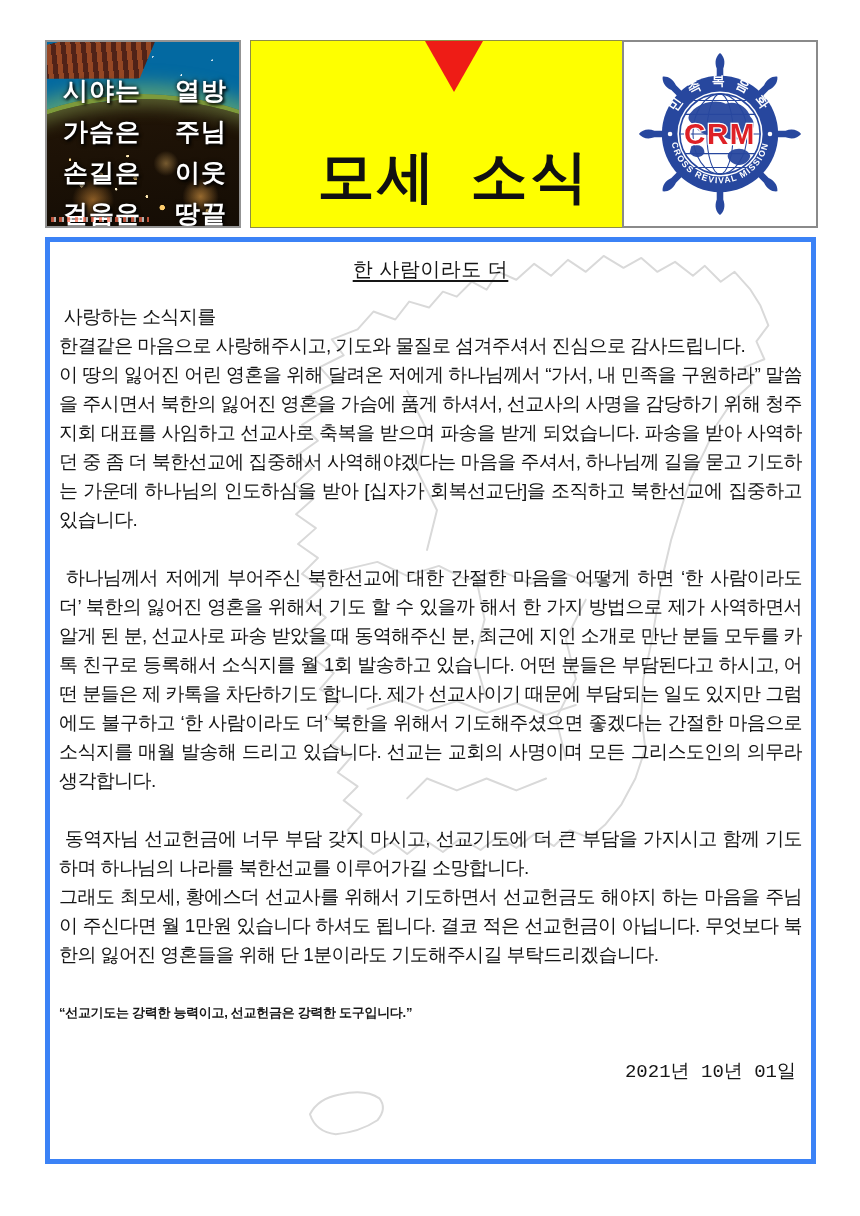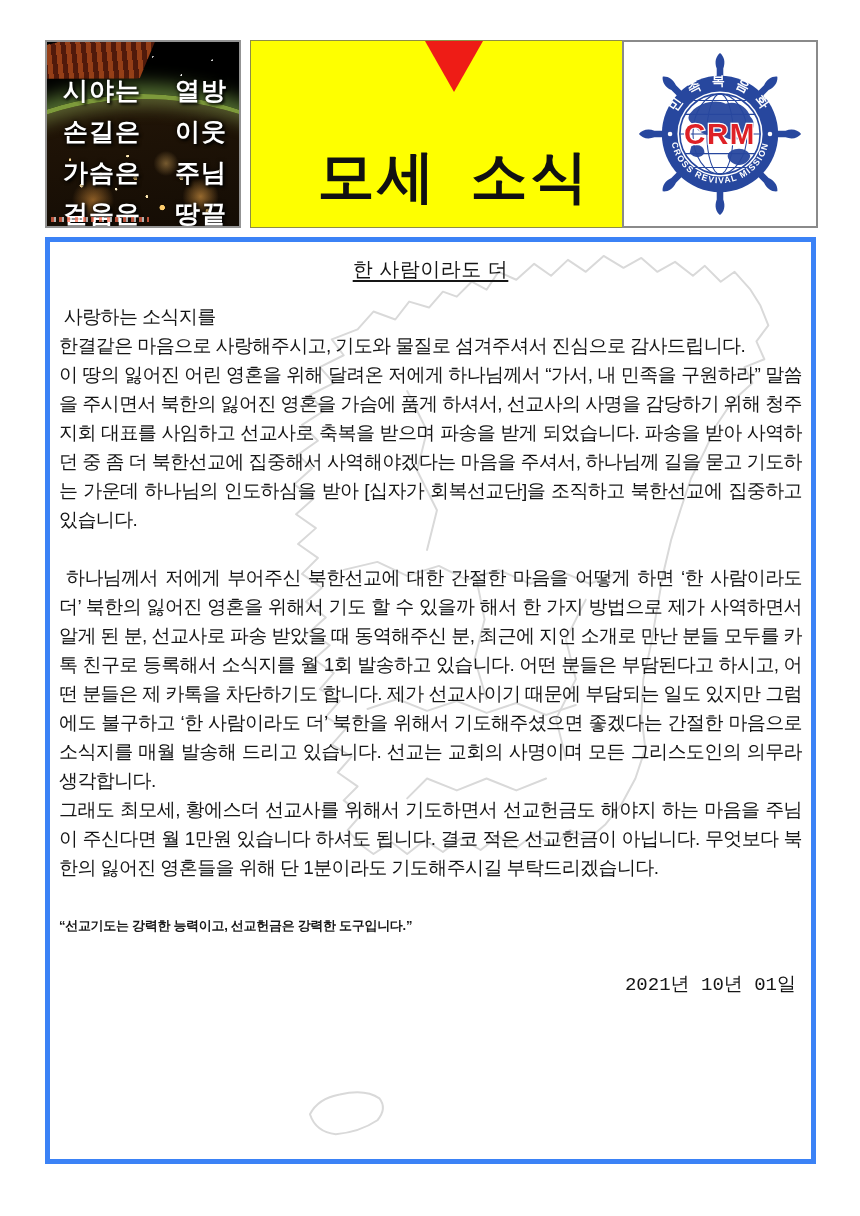--- a/index.html
+++ b/index.html
@@ -11,21 +11,21 @@
   }
   .page { position: relative; width: 860px; height: 1216px; background: #fff; }
 
   
   .header { position: absolute; left: 45px; top: 40px; width: 773px; height: 188px; }
 
   
   .photo {
     position: absolute; left: 0; top: 0; width: 196px; height: 188px;
     border: 2px solid #939393; box-sizing: border-box;
-    background: #000000; overflow: hidden;
+    background: #0369a1; overflow: hidden;
   }
   .limb {
     position: absolute; left: -210px; top: 52px; width: 612px; height: 612px;
     border-radius: 50%;
     background: linear-gradient(#221507, #0b0703 38%, #070402);
     border-top: 5px solid #7d9a3b;
     box-shadow: 0 -7px 18px 3px rgba(150,200,90,.55), inset 0 8px 16px rgba(190,230,120,.35);
     transform: rotate(-7deg);
   }
   .solar-panel {
@@ -123,26 +123,26 @@
     <div class="photo">
       <div class="limb"></div>
       <div class="solar-panel"></div>
       <div class="lights"></div>
       <div class="overlay">
         <div class="orow">
           <span>시야는</span>
           <span>열방</span>
         </div>
         <div class="orow">
+          <span>가슴은</span>
+          <span>주님</span>
+        </div>
+        <div class="orow">
           <span>손길은</span>
           <span>이웃</span>
-        </div>
-        <div class="orow">
-          <span>가슴은</span>
-          <span>주님</span>
         </div>
         <div class="orow">
           <span>걸음은</span>
           <span>땅끝</span>
         </div>
       </div>
       <div class="credit"></div>
     </div>
 
     <div class="title-box">
@@ -221,18 +221,19 @@
     </svg>
 
     <div class="content">
       <div class="doc-title">
         <span class="u">한 사람이라도 더</span>
       </div>
       <p> 사랑하는 소식지를</p>
       <p>한결같은 마음으로 사랑해주시고, 기도와 물질로 섬겨주셔서 진심으로 감사드립니다.</p>
       <p>이 땅의 잃어진 어린 영혼을 위해 달려온 저에게 하나님께서 “가서, 내 민족을 구원하라” 말씀을 주시면서 북한의 잃어진 영혼을 가슴에 품게 하셔서, 선교사의 사명을 감당하기 위해 청주지회 대표를 사임하고 선교사로 축복을 받으며 파송을 받게 되었습니다. 파송을 받아 사역하던 중 좀 더 북한선교에 집중해서 사역해야겠다는 마음을 주셔서, 하나님께 길을 묻고 기도하는 가운데 하나님의 인도하심을 받아 [십자가 회복선교단]을 조직하고 북한선교에 집중하고 있습니다.</p>
       <p class="gap-top"> 하나님께서 저에게 부어주신 북한선교에 대한 간절한 마음을 어떻게 하면 ‘한 사람이라도 더’ 북한의 잃어진 영혼을 위해서 기도 할 수 있을까 해서 한 가지 방법으로 제가 사역하면서 알게 된 분, 선교사로 파송 받았을 때 동역해주신 분, 최근에 지인 소개로 만난 분들 모두를 카톡 친구로 등록해서 소식지를 월 1회 발송하고 있습니다. 어떤 분들은 부담된다고 하시고, 어떤 분들은 제 카톡을 차단하기도 합니다. 제가 선교사이기 때문에 부담되는 일도 있지만 그럼에도 불구하고 ‘한 사람이라도 더’ 북한을 위해서 기도해주셨으면 좋겠다는 간절한 마음으로 소식지를 매월 발송해 드리고 있습니다. 선교는 교회의 사명이며 모든 그리스도인의 의무라 생각합니다.</p>
+      <p class="gap-top"> 동역자님 선교헌금에 너무 부담 갖지 마시고, 선교기도에 더 큰 부담을 가지시고 함께 기도하며 하나님의 나라를 북한선교를 이루어가길 소망합니다.</p>
       <p>그래도 최모세, 황에스더 선교사를 위해서 기도하면서 선교헌금도 해야지 하는 마음을 주님이 주신다면 월 1만원 있습니다 하셔도 됩니다. 결코 적은 선교헌금이 아닙니다. 무엇보다 북한의 잃어진 영혼들을 위해 단 1분이라도 기도해주시길 부탁드리겠습니다.</p>
       <div class="quote">“선교기도는 강력한 능력이고, 선교헌금은 강력한 도구입니다.”</div>
       <div class="date-line">2021년 10년 01일</div>
     </div>
   </div>
 </div>
 
 </body></html>

